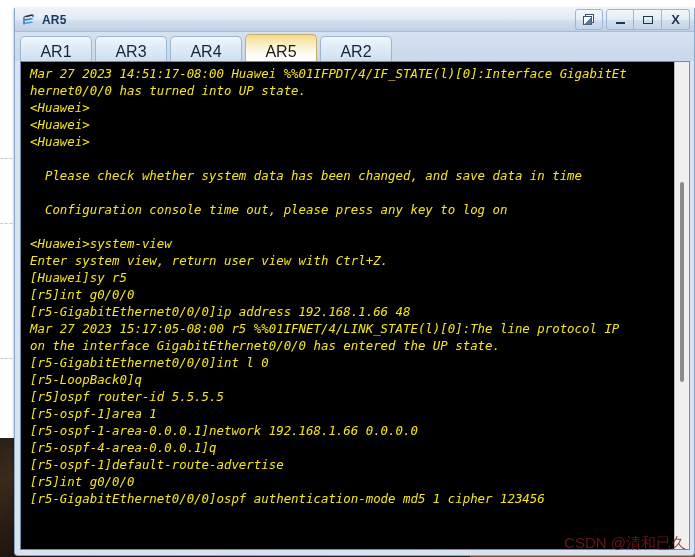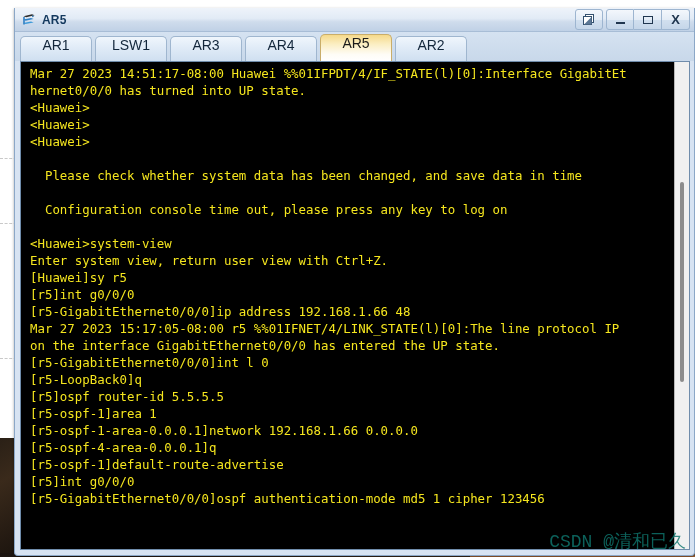--- a/index.html
+++ b/index.html
@@ -167,23 +167,23 @@
     display: flex;
     align-items: flex-end;
   }
   .tab {
     height: 25px;
     min-width: 72px;
     margin-right: 3px;
     padding: 0 10px;
     box-sizing: border-box;
     display: flex;
-    align-items: flex-start;
+    align-items: flex-end;
     justify-content: center;
-    font-size: 14px;
+    font-size: 16px;
     color: #12263b;
     border: 1px solid #9fb6cf;
     border-bottom: none;
     border-radius: 5px 5px 0 0;
     background: linear-gradient(180deg, #f0f6fc 0%, #e0ebf7 45%, #cfdff0 100%);
     white-space: nowrap;
   }
   .tab.active {
     background: linear-gradient(180deg, #f5d98a 0%, #fbeec2 35%, #fefcf6 75%, #ffffff 100%);
     border-color: #c9ad6a;
@@ -205,20 +205,21 @@
   }
   #terminal {
     position: absolute;
     left: 0; top: 0;
     width: 654px;
     height: 487px;
     background: #000000;
     padding: 3px 0 0 9px;
     box-sizing: border-box;
     overflow: hidden;
+    font-style: italic;
   }
   .term-line {
     font-family: "DejaVu Sans Mono", "Liberation Mono", monospace;
     font-size: 12.4px;
     line-height: 17px;
     color: #f5e61e;
     white-space: pre;
     letter-spacing: 0px;
     height: 17px;
   }
@@ -243,23 +244,23 @@
     height: 200px;
     background: #8c8c8c;
     border-radius: 2px;
   }
 
   
   #watermark {
     position: absolute;
     right: 8px;
     bottom: 2px;
-    font-family: Liberation Mono, monospace;
-    font-size: 18px;
-    color: #0f766e;
+    font-family: Liberation Sans, sans-serif;
+    font-size: 15px;
+    color: #7f1d1d;
     opacity: 0.82;
     white-space: nowrap;
     pointer-events: none;
   }
 </style>
 </head>
 <body>
 
 <div id="root">
 
@@ -299,23 +300,20 @@
         </div>
         <div class="win-btn">
           <span class="glyph-close">X</span>
         </div>
       </div>
     </div>
 
     <div id="tab-strip">
       <div class="tab">
           <span>AR1</span>
-        </div>
-      <div class="tab">
-          <span>LSW1</span>
         </div>
       <div class="tab">
           <span>AR3</span>
         </div>
       <div class="tab">
           <span>AR4</span>
         </div>
       <div class="tab active">
           <span>AR5</span>
         </div>

